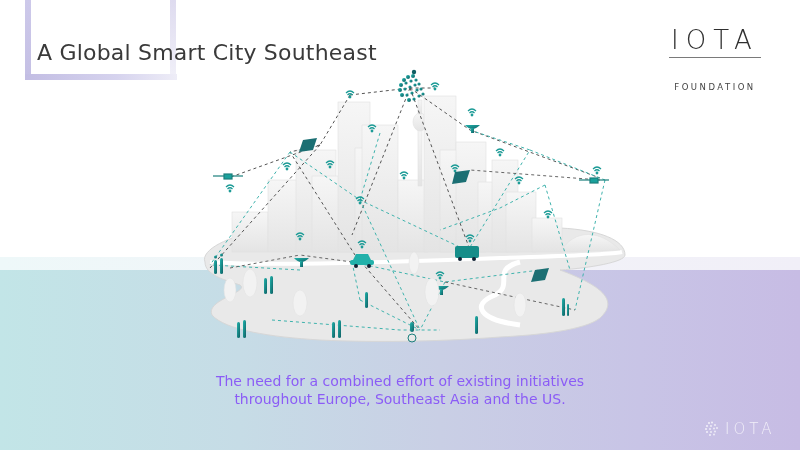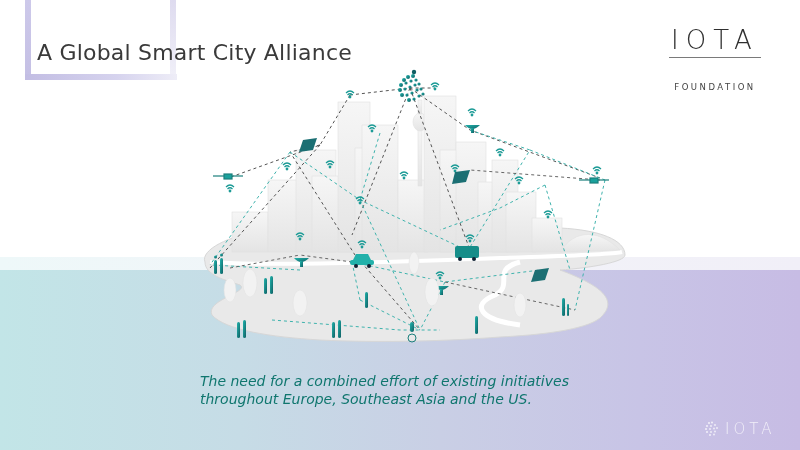--- a/index.html
+++ b/index.html
@@ -16,36 +16,36 @@
   .frame-right { position:absolute; left:170px; top:0; width:6px; height:76px;
     background:linear-gradient(180deg,#dedbef 0%,#f0eff8 100%); }
   .title { position:absolute; left:37px; top:40px; font-size:22px; color:#3a3a3a;
     letter-spacing:0.2px; white-space:nowrap; font-family:"DejaVu Sans", sans-serif; font-weight:normal; }
   .logo { position:absolute; left:665px; top:26px; width:100px; text-align:center; }
   .logo-main { font-size:26px; letter-spacing:7px; color:#2f2f2f; font-weight:200; line-height:28px;
     font-family:"DejaVu Sans", sans-serif; }
   .logo-rule { height:1px; background:#7a7a7a; margin:3px 4px 4px 4px; }
   .logo-sub { font-size:8.5px; letter-spacing:2.5px; color:#444;margin-top:24px; }
   .illustration { position:absolute; left:180px; top:60px; width:460px; height:300px; }
-  .caption { position:absolute; left:200px; top:372px; width:400px; text-align:left;
-    font-size:14px; line-height:18px; color:#0f766e;font-style:italic; }
+  .caption { position:absolute; left:200px; top:372px; width:400px; text-align:center;
+    font-size:14px; line-height:18px; color:#8b5cf6; }
   .watermark { position:absolute; left:703px; top:420px; display:flex; align-items:center; gap:4px; opacity:0.75; }
   .watermark-text { font-size:15px; letter-spacing:4px; color:#ffffff; font-weight:200; }
 </style>
 </head>
 <body>
 
 <div class="band-light"></div>
 <div class="band"></div>
 
 <div class="frame-left"></div>
 <div class="frame-right"></div>
 <div class="frame-bottom"></div>
 
-<div class="title">A Global Smart City Alliance</div>
+<div class="title">A Global Smart City Southeast</div>
 
 <div class="logo">
   <div class="logo-main">IOTA</div>
   <div class="logo-rule"></div>
   <div class="logo-sub">FOUNDATION</div>
 </div>
 
 <div class="illustration">
   <svg width="460" height="300" viewBox="180 60 460 300" xmlns="http://www.w3.org/2000/svg">
     <defs>

